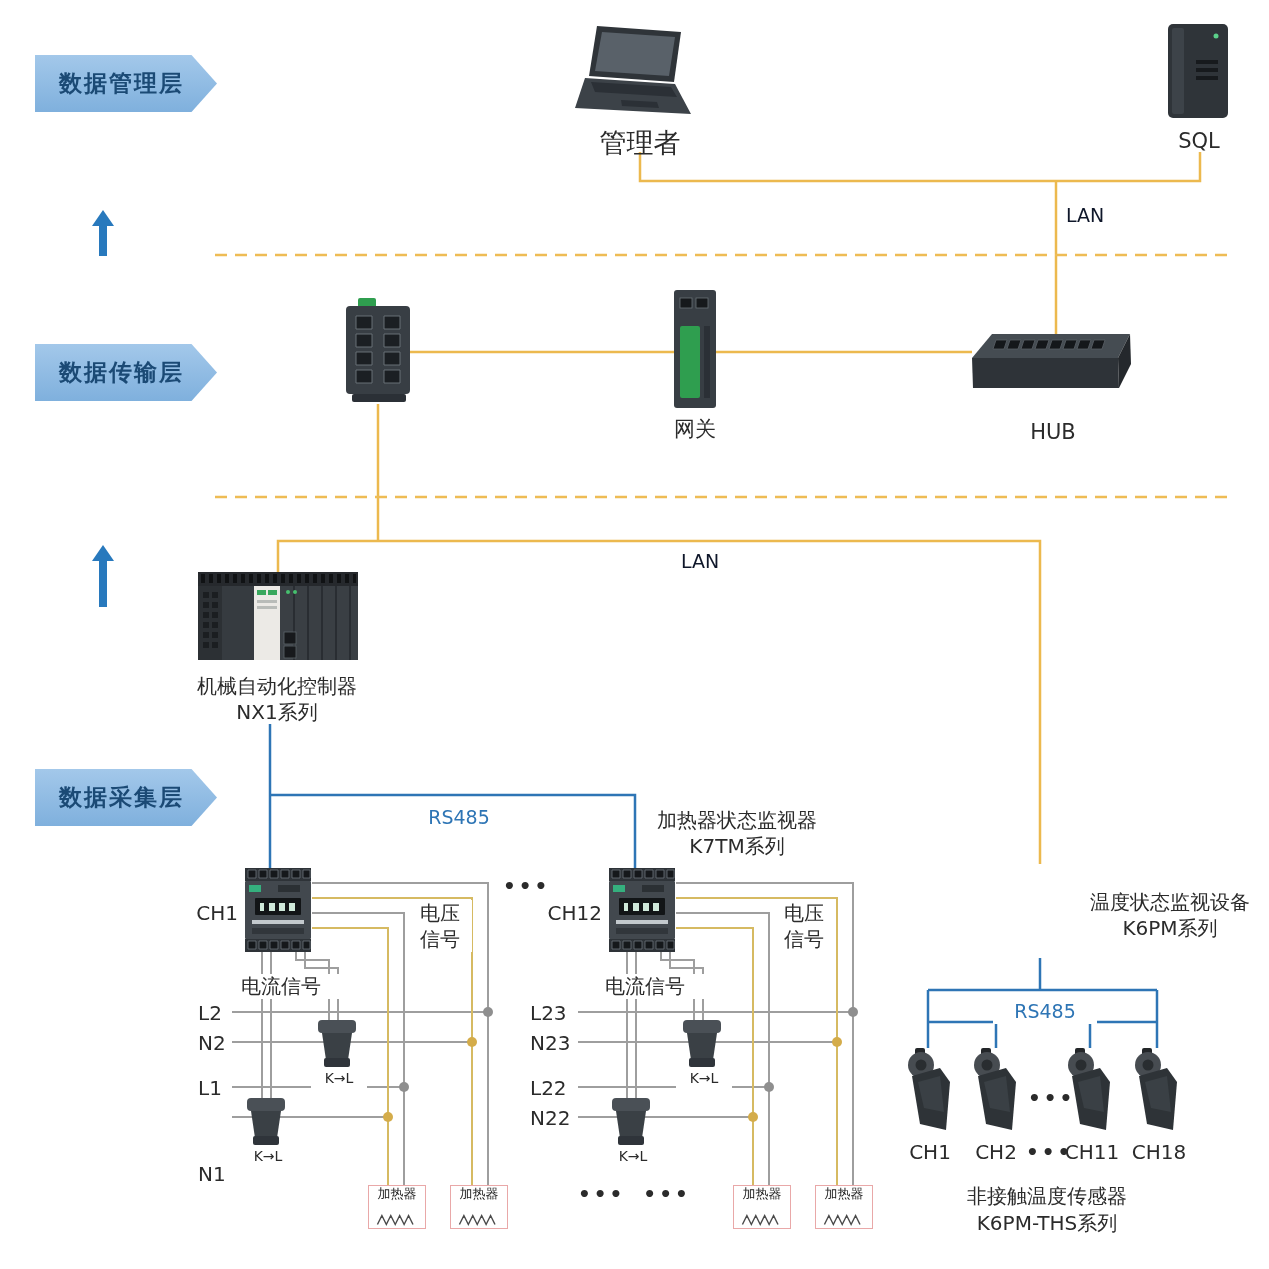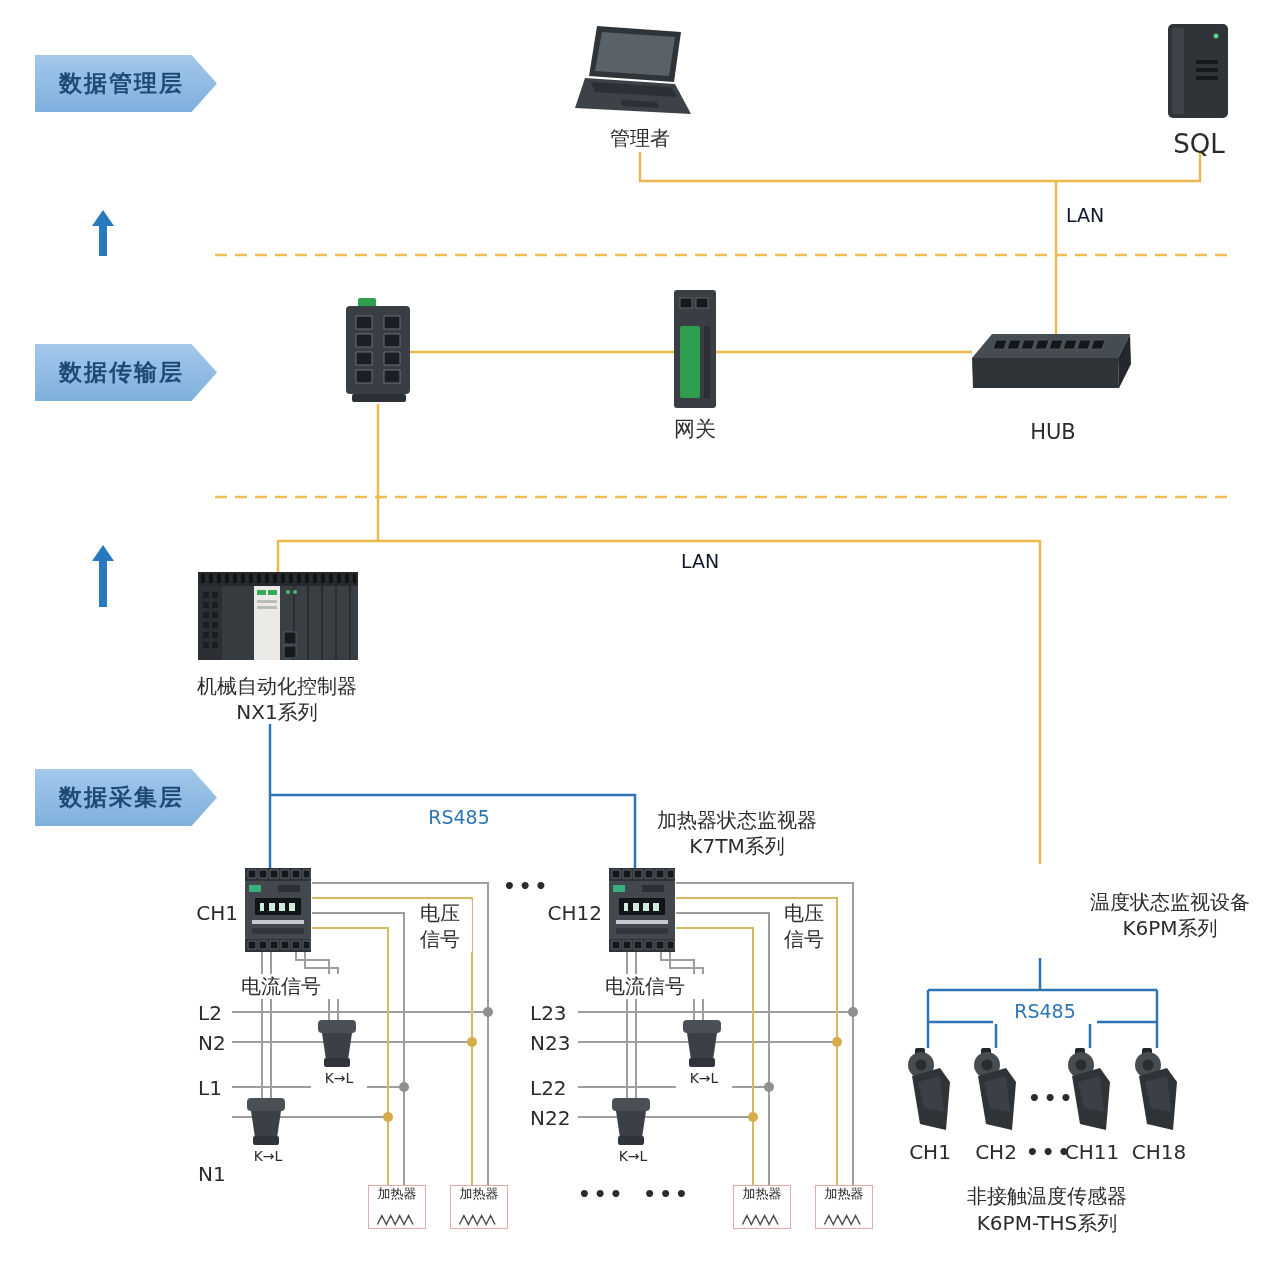--- a/index.html
+++ b/index.html
@@ -321,22 +321,22 @@
         <polyline points="5,14 10,4 15,14 20,4 25,14 30,4 35,14 40,4 45,14" fill="none" stroke="#4a4a4a" stroke-width="1.6"></polyline>
       </svg>
   </div>
   <div class="heater-box" style="left:815px;top:1185px">
     <div class="heater-text">加热器</div>
     <svg width="50" height="16" viewBox="0 0 54 18">
         <polyline points="5,14 10,4 15,14 20,4 25,14 30,4 35,14 40,4 45,14" fill="none" stroke="#4a4a4a" stroke-width="1.6"></polyline>
       </svg>
   </div>
 
-  <div class="label center" style="left:575px;top:126px;width:130px;font-size:20px">管理者</div>
-  <div class="label center" style="left:1166px;top:128px;width:66px;font-size:26px">SQL</div>
+  <div class="label center" style="left:575px;top:126px;width:130px;font-size:27px">管理者</div>
+  <div class="label center" style="left:1166px;top:128px;width:66px;font-size:21px">SQL</div>
   <div class="label orange" style="left:1066px;top:204px">LAN</div>
 
   <div class="label center" style="left:650px;top:416px;width:90px;font-size:21px">网关</div>
   <div class="label center" style="left:1008px;top:419px;width:90px;font-size:21px">HUB</div>
   <div class="label orange center whitebg" style="left:662px;top:550px;width:72px">LAN</div>
 
   <div class="label center" style="left:177px;top:674px;width:200px">机械自动化控制器</div>
   <div class="label center" style="left:177px;top:700px;width:200px">NX1系列</div>
 
   <div class="label blue center whitebg" style="left:407px;top:806px;width:100px">RS485</div>

